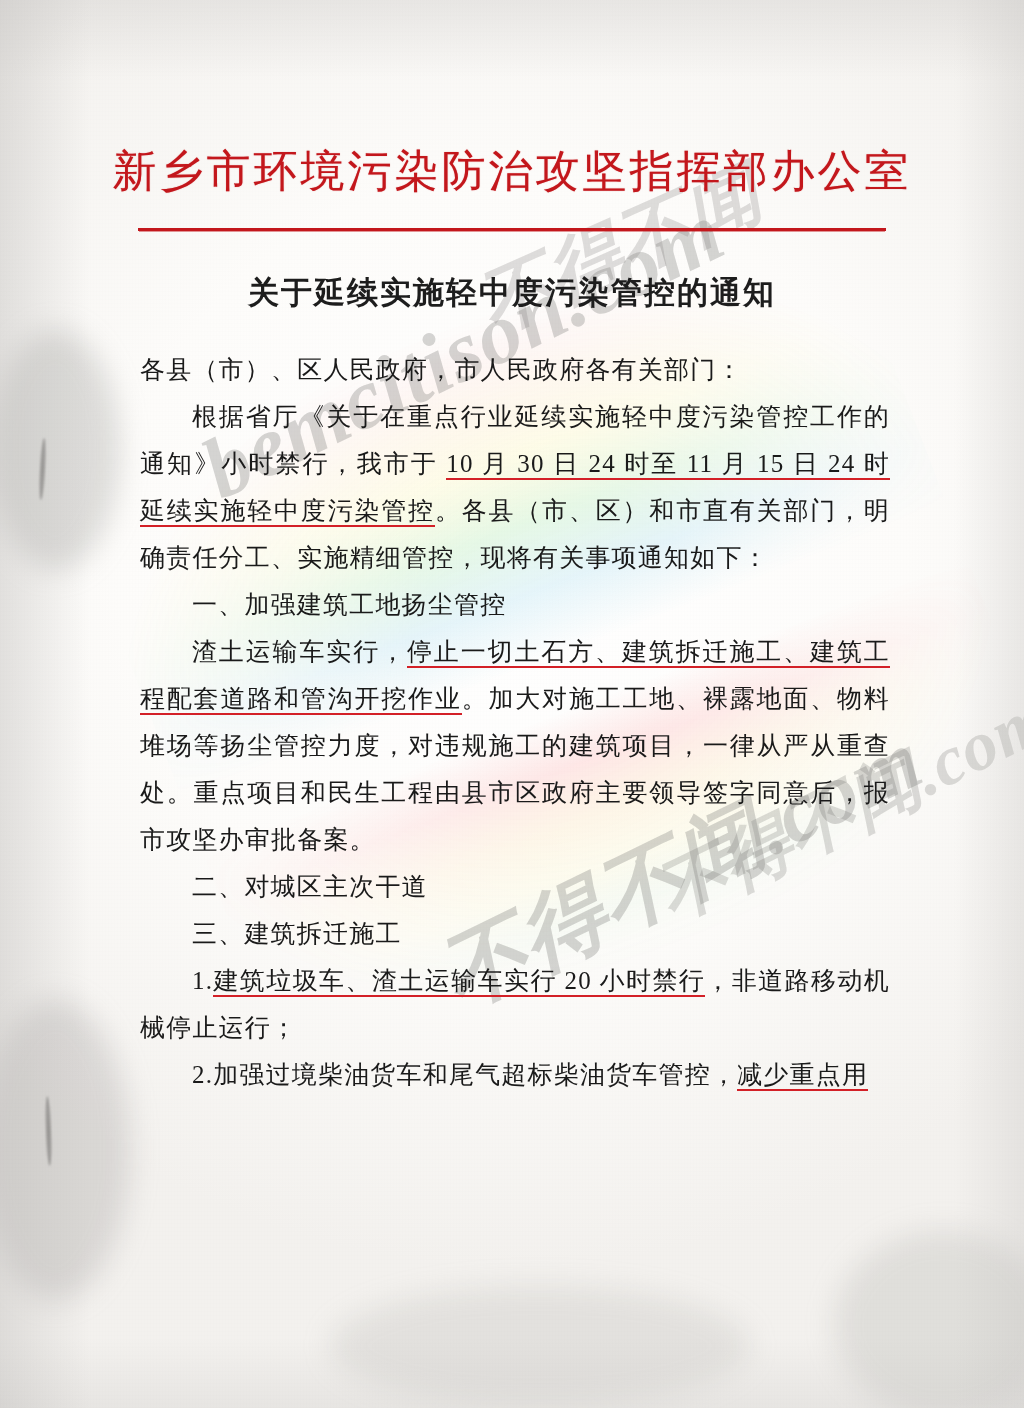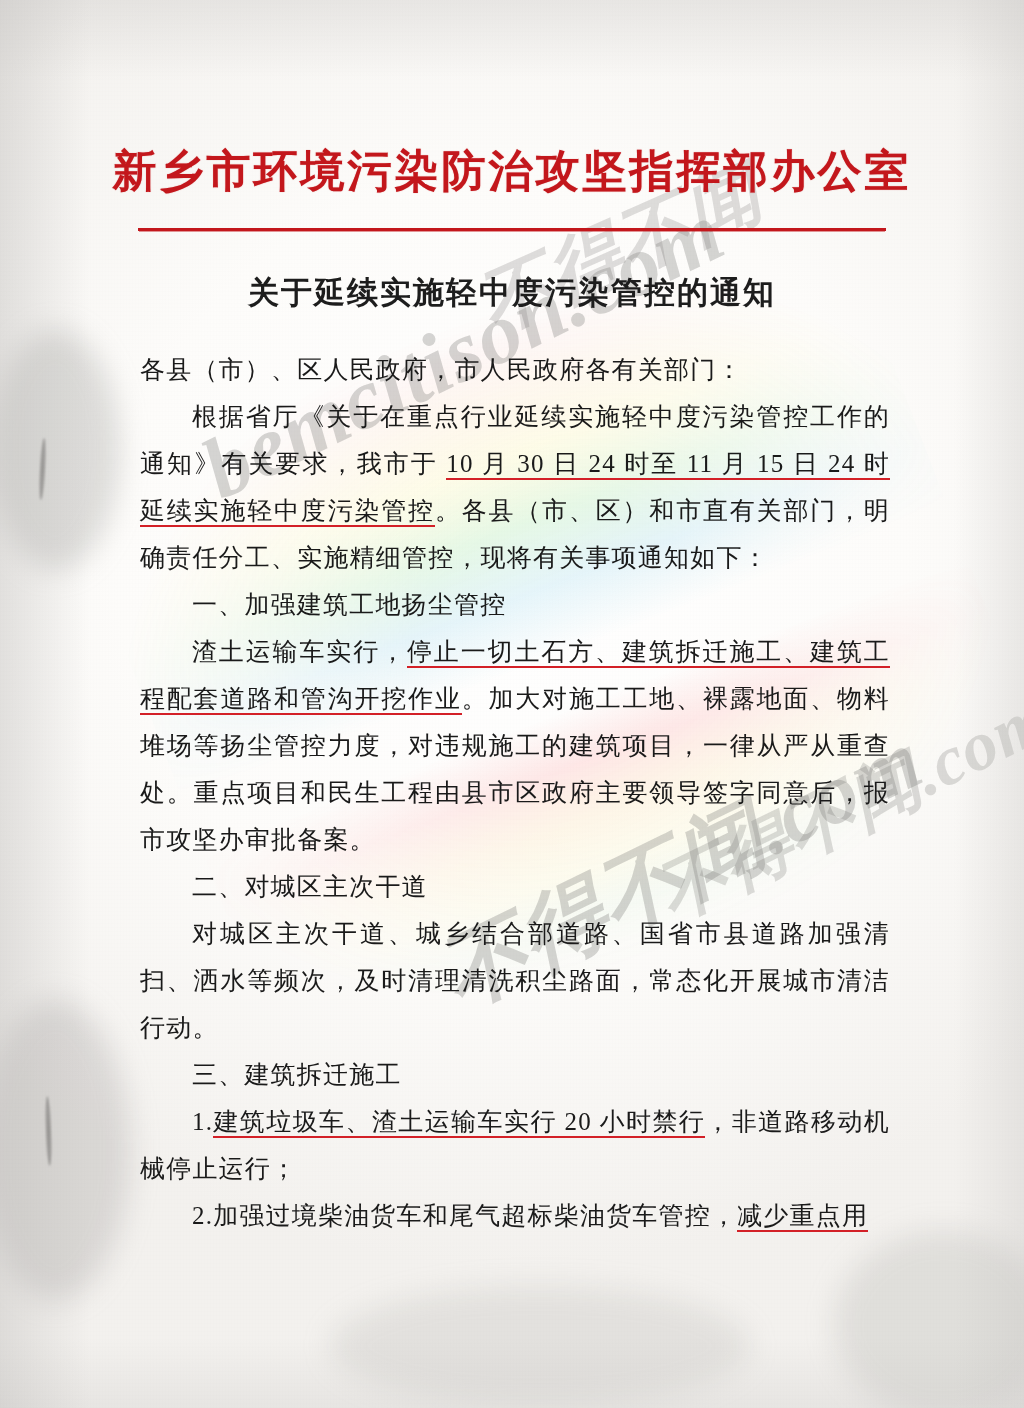--- a/index.html
+++ b/index.html
@@ -127,21 +127,21 @@
     padding: 0;
   }
 
   #letterhead-title {
     position: absolute;
     left: 0;
     right: 0;
     top: 142px;
     text-align: center;
     font-family: "Liberation Serif", "DejaVu Serif", serif;
-    font-weight: bold;
+    font-weight: normal;
     font-size: 44px;
     letter-spacing: 3px;
     color: #c3171c;
     text-shadow: 0 0 1px rgba(195,23,28,.5);
   }
 
   #letterhead-rule {
     position: absolute;
     left: 138px;
     top: 228px;
@@ -213,25 +213,24 @@
 
     <div id="letterhead-rule"></div>
 
     <div id="doc-title">关于延续实施轻中度污染管控的通知</div>
 
     <div id="body-text">
       <p>
         <span>各县（市）、区人民政府，</span><span>市人民政府各有关部门：</span>
       </p>
       <div id="generated-content">
-          <p class="indent"><span>根据省厅《关于在重点行业延续实施轻中度污染管控工作的通知》有关要求，我市于 </span><span class="ul">10 月 30 日 24 时至 11 月 15 日 24 时延续实施轻中度污染管控</span><span>。各县（市、区）和市直有关部门，明确责任分工、实施精细管控，现将有关事项通知如下：</span></p>
+          <p class="indent"><span>根据省厅《关于在重点行业延续实施轻中度污染管控工作的通知》小时禁行，我市于 </span><span class="ul">10 月 30 日 24 时至 11 月 15 日 24 时延续实施轻中度污染管控</span><span>。各县（市、区）和市直有关部门，明确责任分工、实施精细管控，现将有关事项通知如下：</span></p>
           <p class="heading-line">一、加强建筑工地扬尘管控</p>
           <p class="indent"><span>渣土运输车实行，</span><span class="ul">停止一切土石方、建筑拆迁施工、建筑工程配套道路和管沟开挖作业</span><span>。加大对施工工地、裸露地面、物料堆场等扬尘管控力度，对违规施工的建筑项目，一律从严从重查处。重点项目和民生工程由县市区政府主要领导签字同意后，报市攻坚办审批备案。</span></p>
           <p class="heading-line">二、对城区主次干道</p>
-          <p class="indent"><span>对城区主次干道、城乡结合部道路、国省市县道路加强清扫、洒水等频次，及时清理清洗积尘路面，常态化开展城市清洁行动。</span></p>
           <p class="heading-line">三、建筑拆迁施工</p>
           <p class="indent"><span>1.</span><span class="ul">建筑垃圾车、渣土运输车实行 20 小时禁行</span><span>，非道路移动机械停止运行；</span></p>
           <p class="indent"><span>2.加强过境柴油货车和尾气超标柴油货车管控，</span><span class="ul">减少重点用</span></p>
         </div>
     </div>
 
   </div>
 </div>
 
 </body></html>

